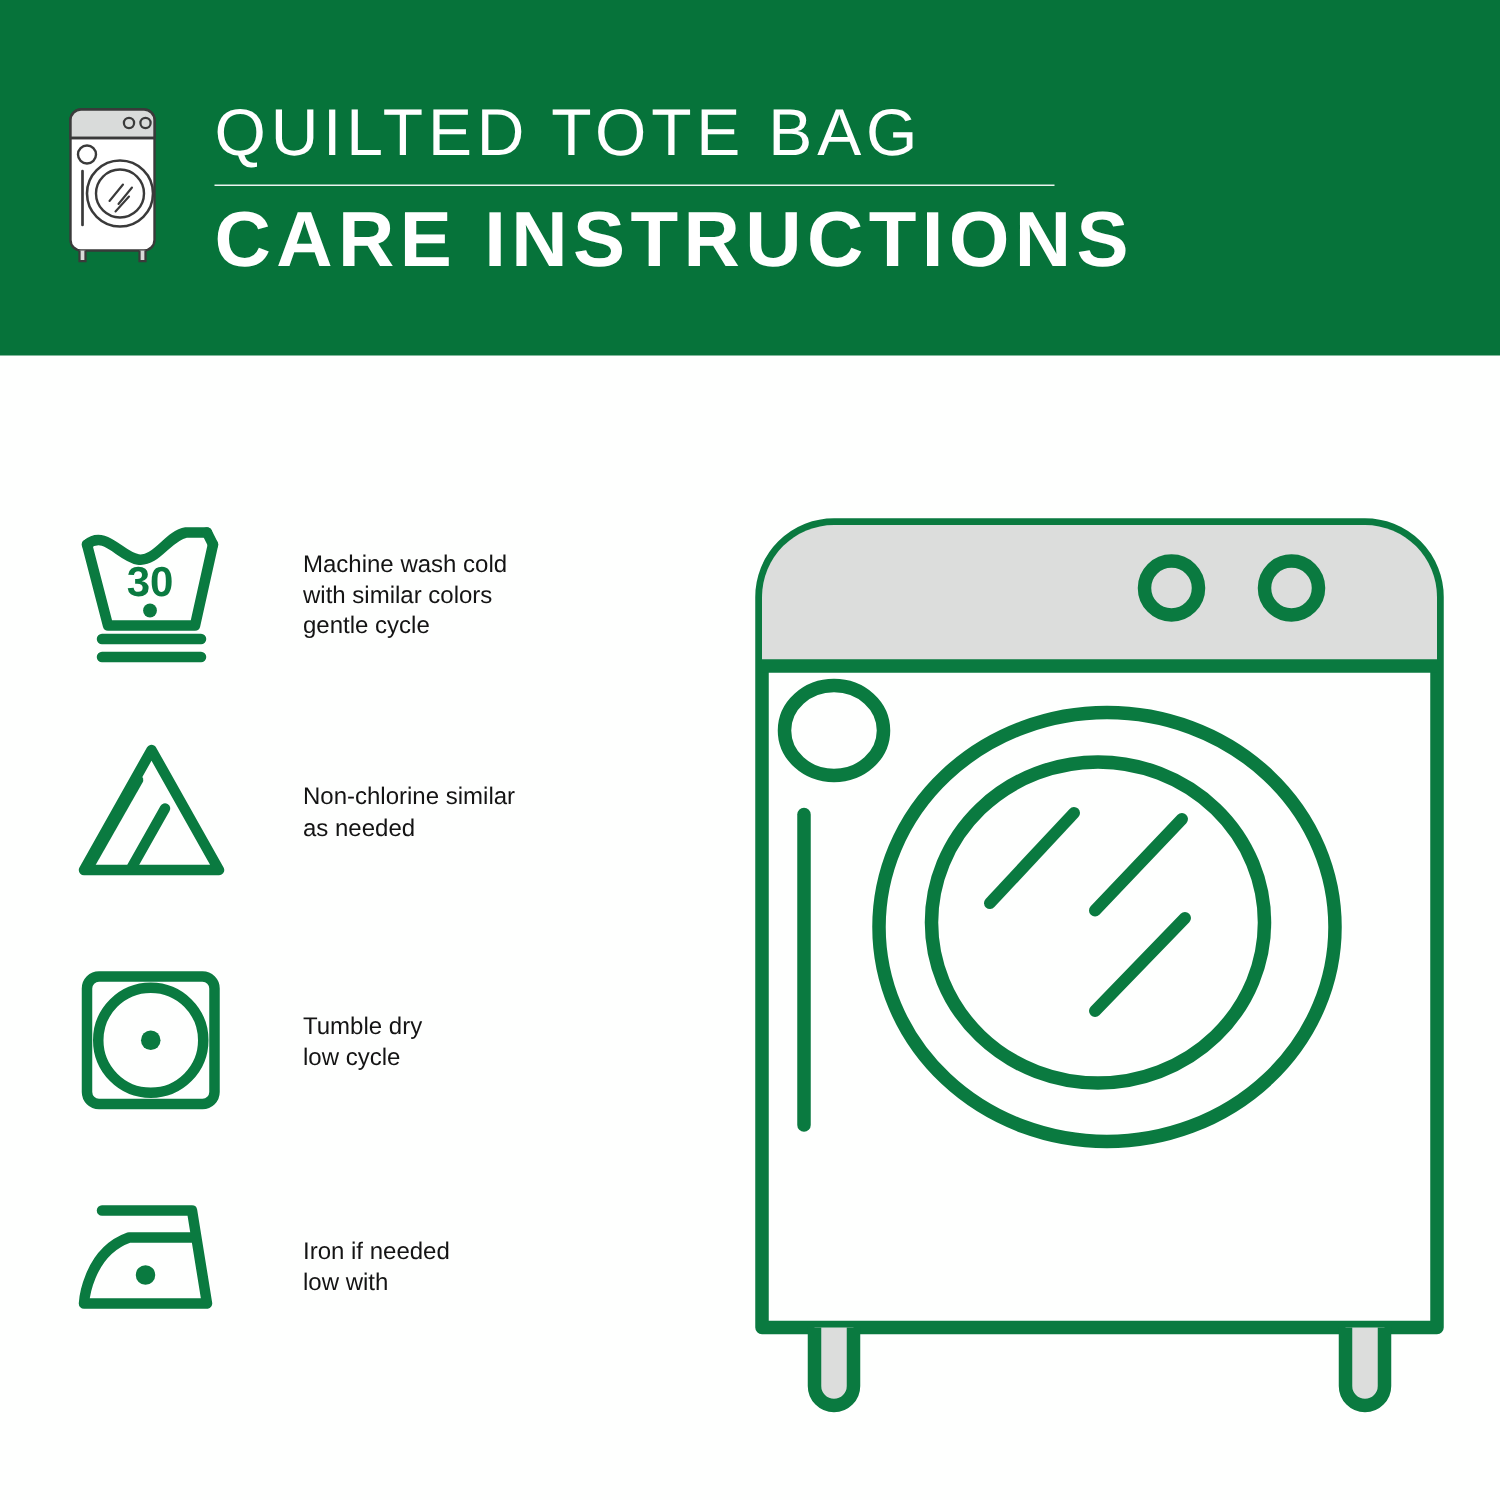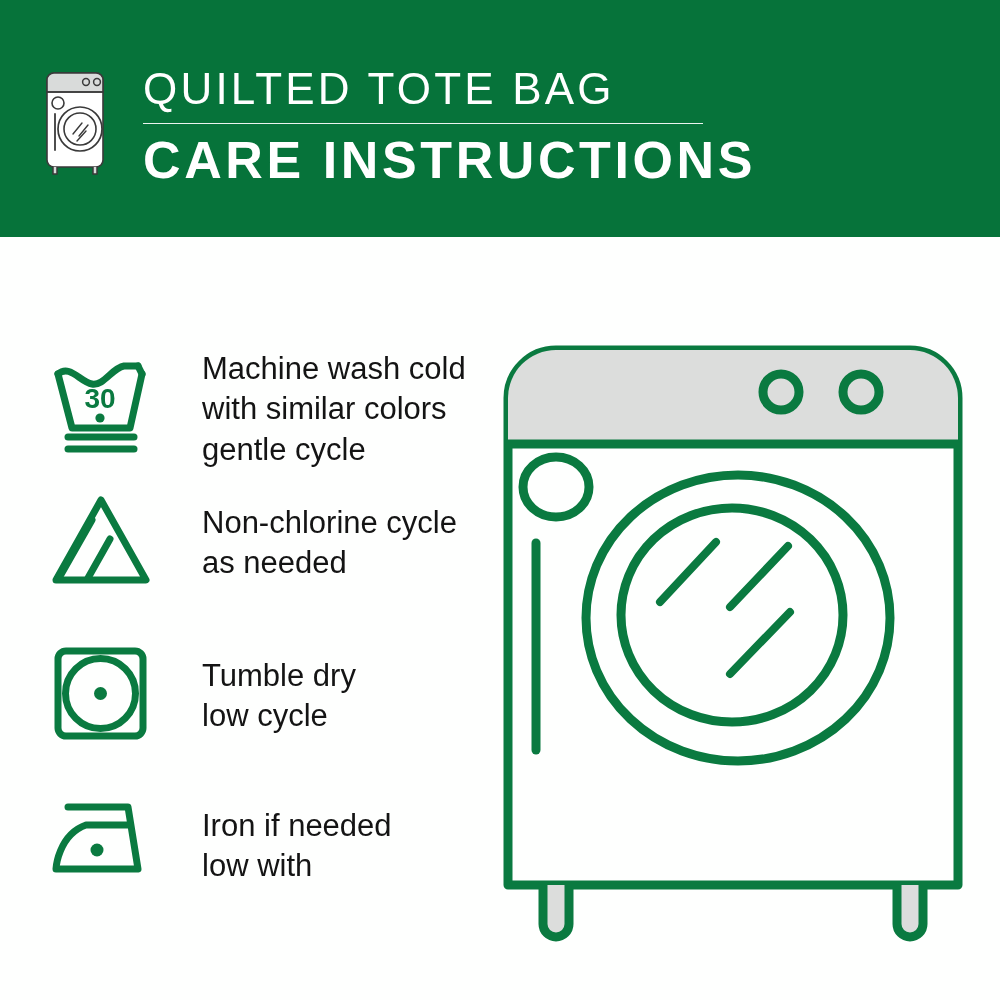--- a/index.html
+++ b/index.html
@@ -81,21 +81,21 @@
     align-items: center;
   }
   .care-icon {
     width: 110px;
     flex: 0 0 110px;
     display: block;
   }
   .care-text {
     margin-left: 42px;
     color: #141414;
-    font-size: 31px;
+    font-size: 16px;
     line-height: 1.30;
     font-weight: 400;
     white-space: pre-line;
     font-family: "Liberation Sans", sans-serif;
     padding-top: 2px;
   }
   #row-0 { top: 110px; }
   #row-1 { top: 255px; }
   #row-2 { top: 408px; }
   #row-3 { top: 558px; }
@@ -161,21 +161,21 @@
     </div>
 
     <div class="care-row" id="row-1">
       <svg class="care-icon" viewBox="0 0 110 100">
         <g fill="none" stroke="#0a7a40" stroke-width="7" stroke-linecap="round" stroke-linejoin="round">
           <path d="M51 8 L96 88 L6 88 Z"></path>
           <line x1="42" y1="28" x2="9" y2="86"></line>
           <line x1="60" y1="47" x2="38" y2="86"></line>
         </g>
       </svg>
-      <div class="care-text">Non-chlorine cycle
+      <div class="care-text">Non-chlorine similar
 as needed</div>
     </div>
 
     <div class="care-row" id="row-2">
       <svg class="care-icon" viewBox="0 0 110 100">
         <g fill="none" stroke="#0a7a40" stroke-width="7" stroke-linejoin="round">
           <rect x="8" y="6" width="85" height="85" rx="8"></rect>
           <circle cx="50.5" cy="48.5" r="35"></circle>
         </g>
         <circle cx="50.5" cy="48.5" r="6.5" fill="#0a7a40"></circle>

